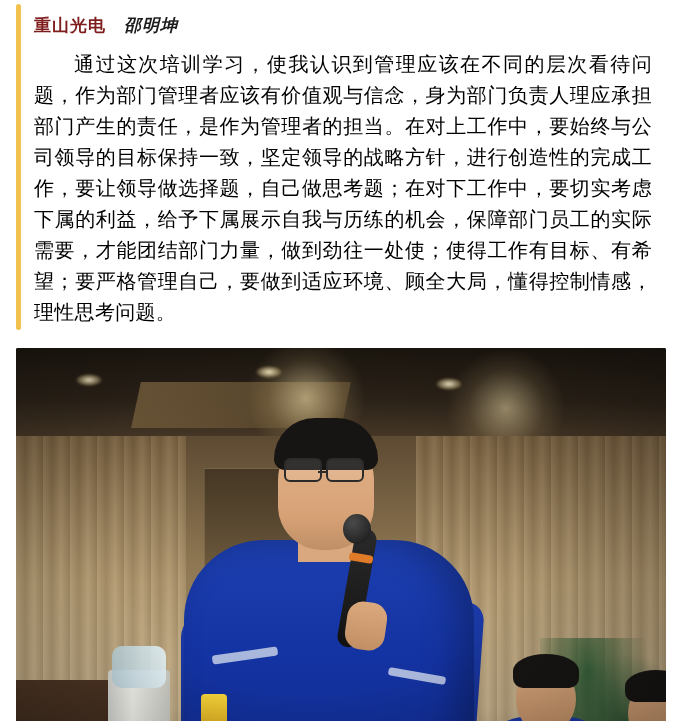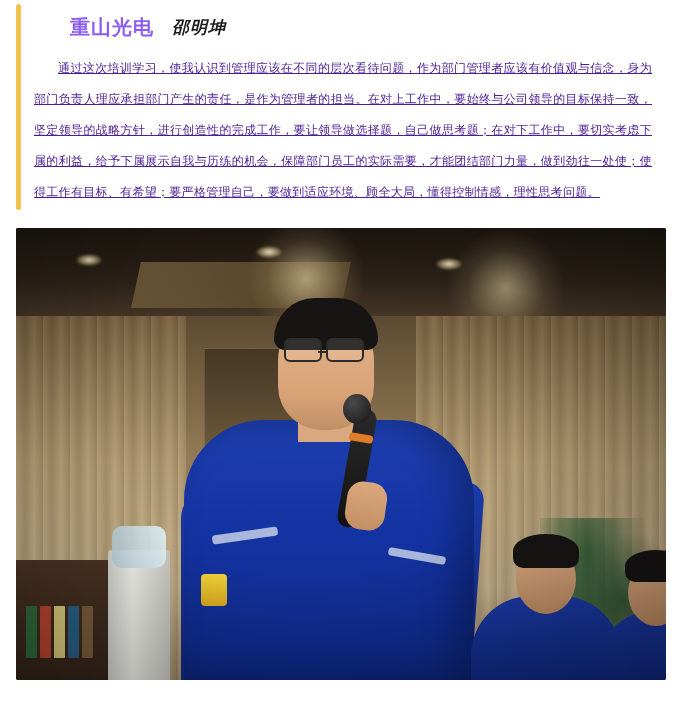--- a/index.html
+++ b/index.html
@@ -35,44 +35,42 @@
     background: #f2c14e;
     border-radius: 3px;
   }
   .header-row {
     display: flex;
     align-items: center;
     gap: 18px;
     padding: 8px 0 6px 18px;
   }
   .brand {
-    color: #8b5cf6;
+    color: #7f1d1d;
     font-weight: bold;
-    font-size: 20px;
+    font-size: 17px;
     letter-spacing: 1px;
-    margin-left: 36px;
   }
   .person {
     color: #1c1c1c;
     font-weight: bold;
     font-size: 17px;
     letter-spacing: 1px;
     font-style: italic;
   }
   .body-text {
     padding: 6px 14px 14px 18px;
-    color: #4c1d95;
-    font-size: 12px;
+    color: #000000;
+    font-size: 20px;
     line-height: 31px;
     text-align: justify;
     text-justify: inter-ideograph;
     letter-spacing: 0.3px;
     text-indent: 2em;
     white-space: pre-wrap;
-    text-decoration: underline;
   }
   .photo-wrap {
     margin: 6px 16px 0 16px;
     position: relative;
     height: 452px;
     overflow: hidden;
     border-radius: 2px;
   }
   
   .photo {

